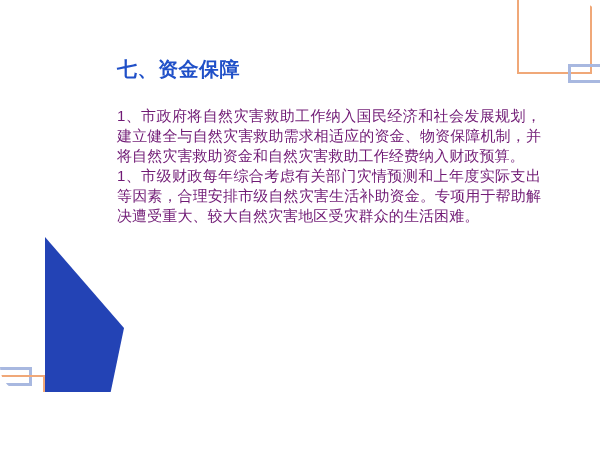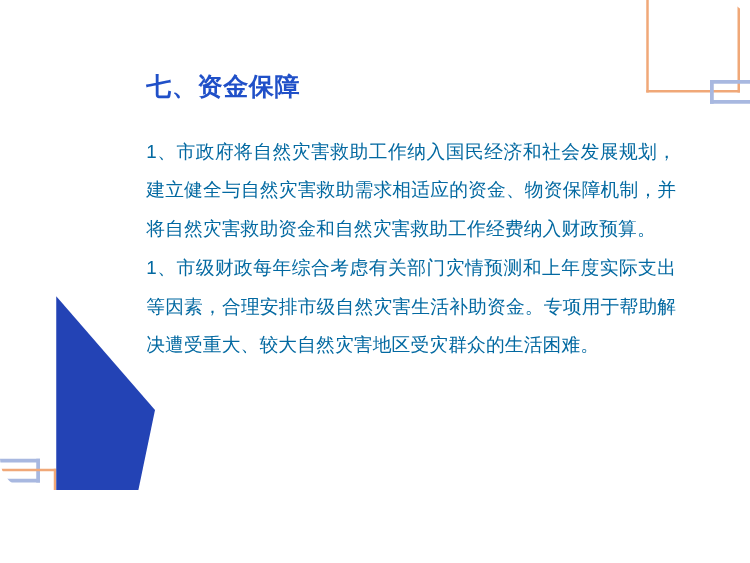--- a/index.html
+++ b/index.html
@@ -91,22 +91,22 @@
   .body-block {
     position: absolute;
     left: 117px;
     top: 106px;
     width: 424px;
   }
 
   .body-para {
     margin: 0;
     font-size: 15px;
-    line-height: 31px;
-    color: #0369a1;
+    line-height: 20px;
+    color: #701a75;
     text-align: justify;
     text-justify: inter-character;
     letter-spacing: 0.1px;
   }
 </style>
 </head>
 <body>
 
 <div id="slide">
 

